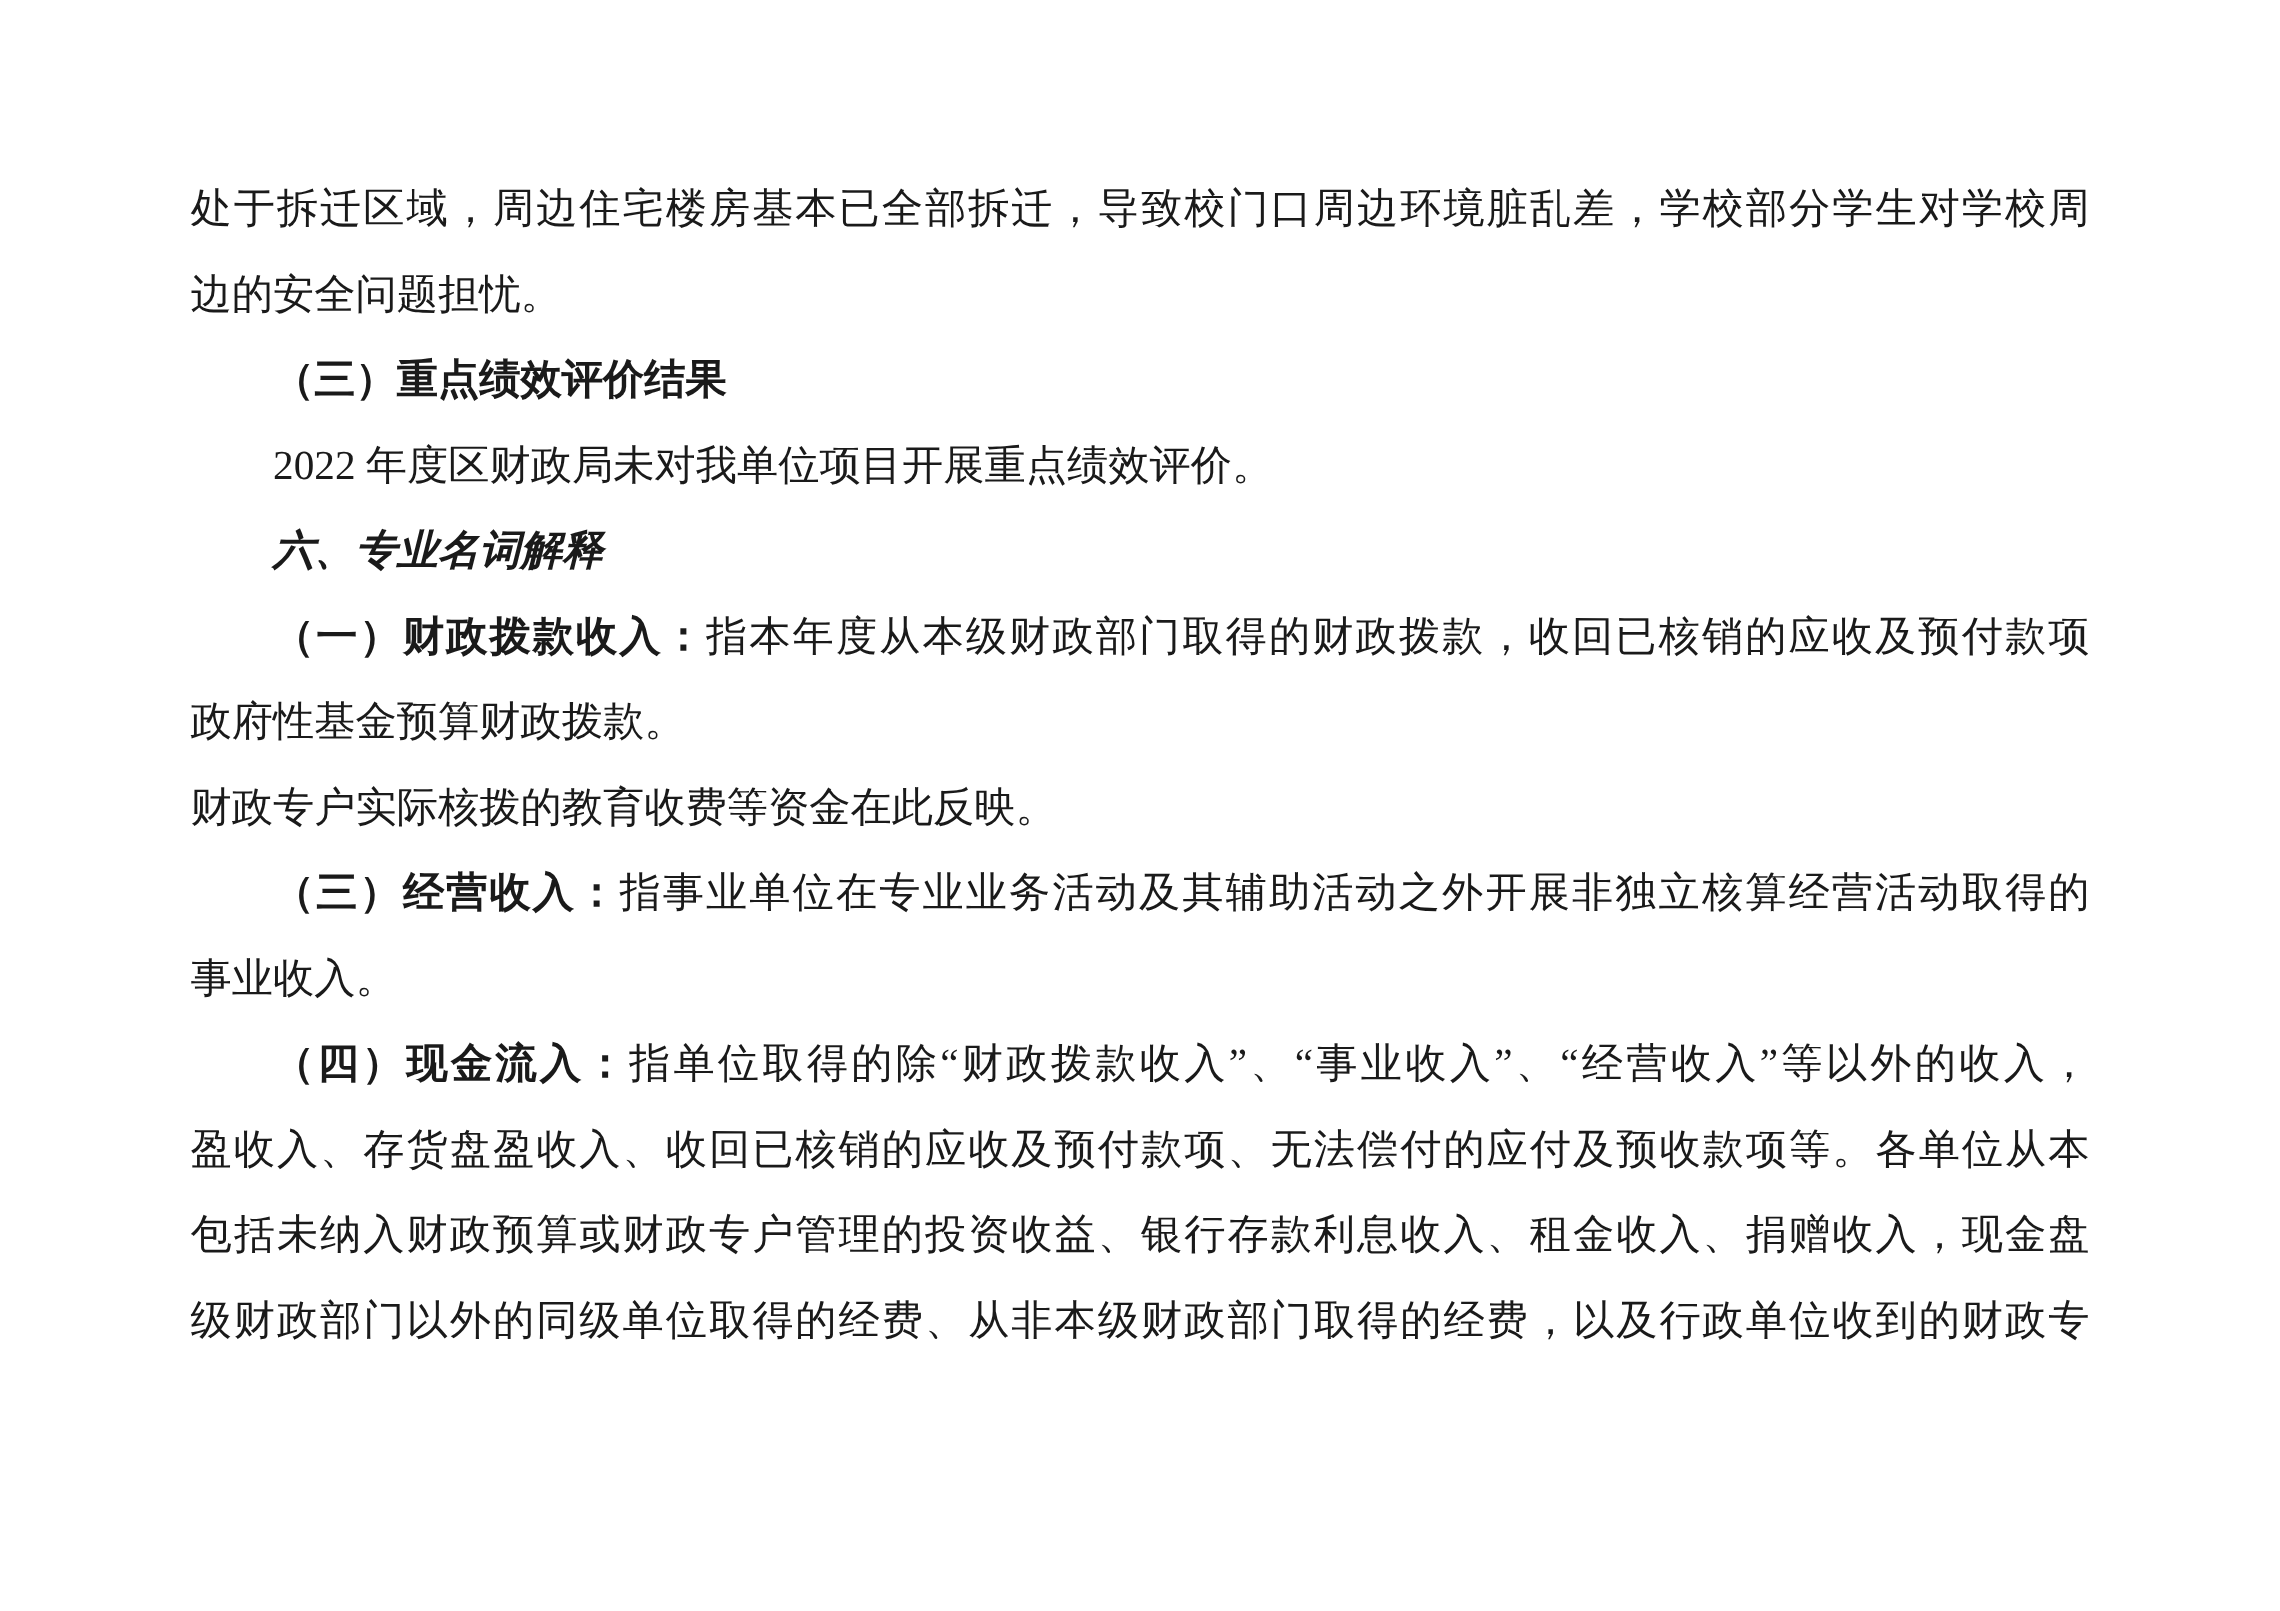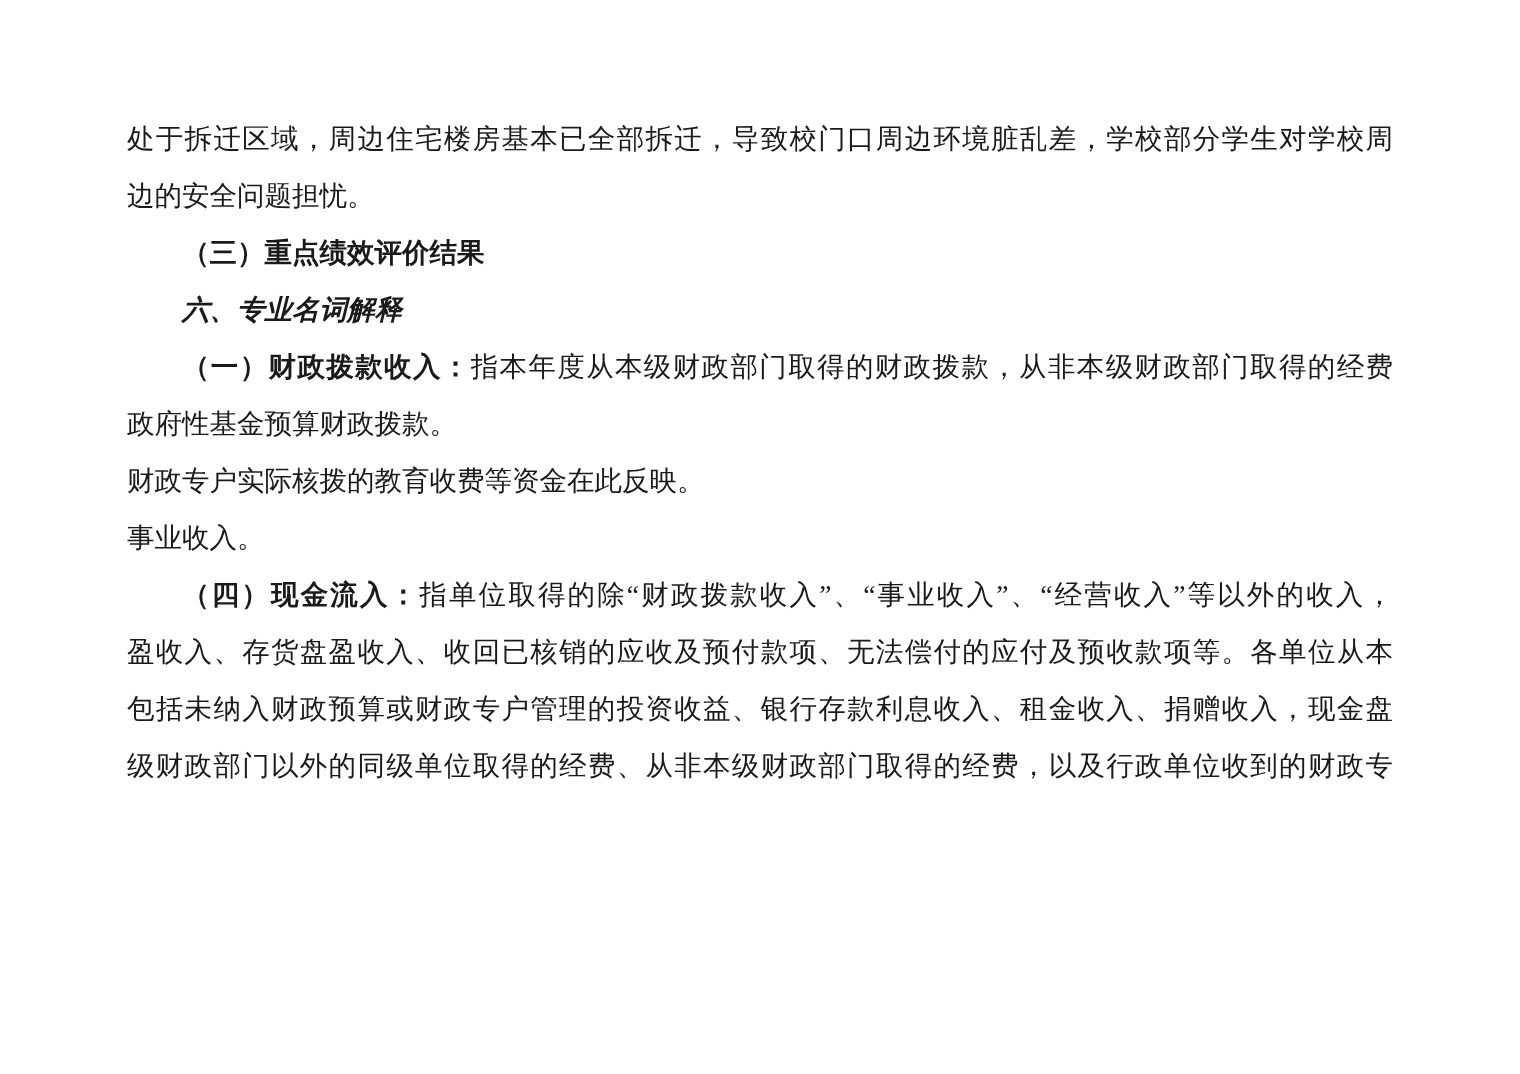--- a/index.html
+++ b/index.html
@@ -52,30 +52,34 @@
 <div class="page" style="background: rgb(255, 255, 255);">
   <div class="doc" id="doc" style="color: rgb(26, 26, 26);">
       <div class="para">
         <div class="line fill"><span class="rs-body">处于拆迁区域，周边住宅楼房基本已全部拆迁，导致校门口周边环境脏乱差，学校部分学生对学校周</span></div>
         <div class="line"><span class="rs-body">边的安全问题担忧。</span></div>
       </div>
       <div class="para">
         <div class="line indent"><span class="rs-kai">（三）重点绩效评价结果</span></div>
       </div>
       <div class="para">
+        <div class="line indent"><span class="rs-body">2022 年度区财政局未对我单位项目开展重点绩效评价。</span></div>
+      </div>
+      <div class="para">
         <div class="line indent"><span class="rs-hei">六、专业名词解释</span></div>
       </div>
       <div class="para">
-        <div class="line fill indent"><span class="rs-kai">（一）财政拨款收入：</span><span class="rs-body">指本年度从本级财政部门取得的财政拨款，从非本级财政部门取得的经费</span></div>
+        <div class="line fill indent"><span class="rs-kai">（一）财政拨款收入：</span><span class="rs-body">指本年度从本级财政部门取得的财政拨款，收回已核销的应收及预付款项</span></div>
         <div class="line"><span class="rs-body">政府性基金预算财政拨款。</span></div>
       </div>
       <div class="para">
         <div class="line"><span class="rs-body">财政专户实际核拨的教育收费等资金在此反映。</span></div>
       </div>
       <div class="para">
+        <div class="line fill indent"><span class="rs-kai">（三）经营收入：</span><span class="rs-body">指事业单位在专业业务活动及其辅助活动之外开展非独立核算经营活动取得的</span></div>
         <div class="line"><span class="rs-body">事业收入。</span></div>
       </div>
       <div class="para">
         <div class="line fill indent"><span class="rs-kai">（四）现金流入：</span><span class="rs-body">指单位取得的除“财政拨款收入”、“事业收入”、“经营收入”等以外的收入，</span></div>
         <div class="line fill"><span class="rs-body">盈收入、存货盘盈收入、收回已核销的应收及预付款项、无法偿付的应付及预收款项等。各单位从本</span></div>
         <div class="line fill"><span class="rs-body">包括未纳入财政预算或财政专户管理的投资收益、银行存款利息收入、租金收入、捐赠收入，现金盘</span></div>
         <div class="line fill"><span class="rs-body">级财政部门以外的同级单位取得的经费、从非本级财政部门取得的经费，以及行政单位收到的财政专</span></div>
       </div>
     </div>
 </div>

